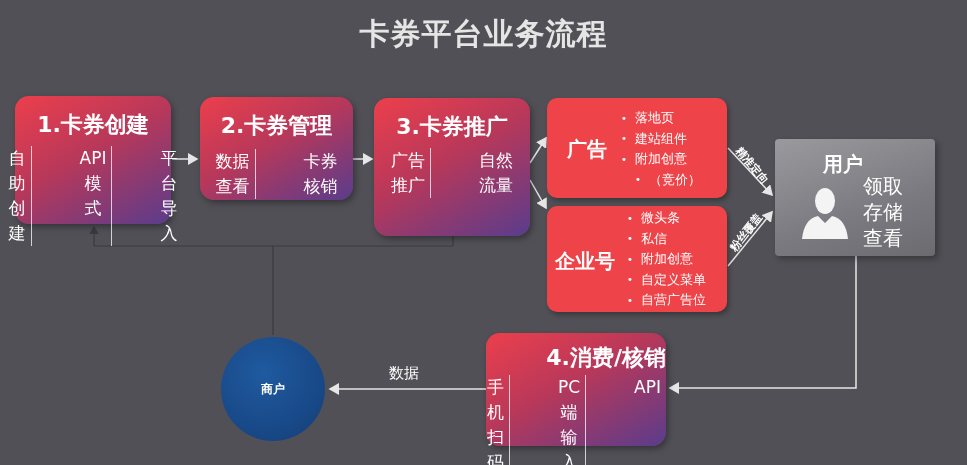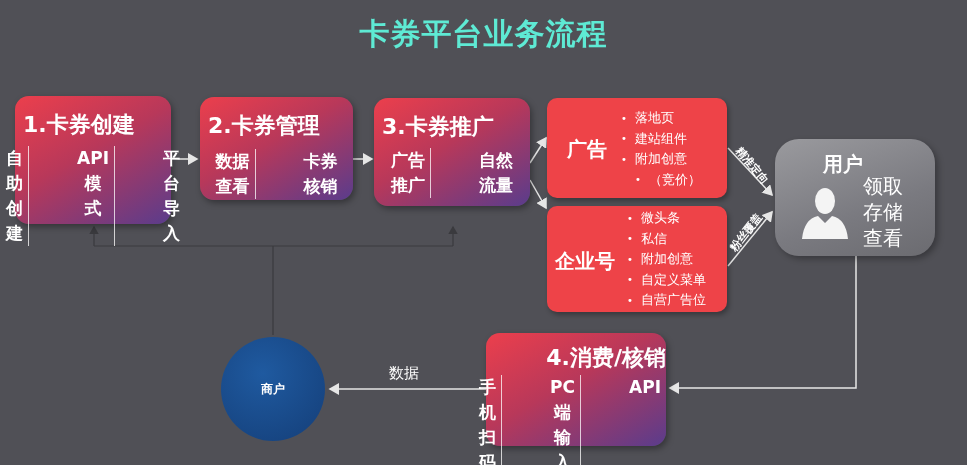--- a/index.html
+++ b/index.html
@@ -1,27 +1,27 @@
 <!DOCTYPE html>
 <html><head>
 <meta charset="utf-8">
 <style>
   html,body{margin:0;padding:0;}
   body{width:967px;height:465px;background:#505056;position:relative;overflow:hidden;font-family:"DejaVu Sans","Liberation Sans",sans-serif;color:#fff;}
-  .title{position:absolute;left:0;width:967px;top:14px;text-align:center;font-size:30px;font-weight:bold;letter-spacing:1px;color:#5eead4;}
+  .title{position:absolute;left:0;width:967px;top:14px;text-align:center;font-size:30px;font-weight:bold;letter-spacing:1px;color:#e5e5e5;}
   .step{position:absolute;border-radius:14px;background:linear-gradient(150deg,#ec3f4c 0%,#b8385a 45%,#5a3c8c 100%);box-shadow:2px 3px 6px rgba(0,0,0,0.35);}
-  .step .hd{position:absolute;left:8px;right:0;top:14px;text-align:left;font-size:22px;font-weight:bold;}
-  .cols{position:absolute;left:0;right:0;display:flex;justify-content:center;font-weight:bold;}
+  .step .hd{position:absolute;left:0;right:0;top:14px;text-align:center;font-size:22px;font-weight:bold;}
+  .cols{position:absolute;left:0;right:0;display:flex;justify-content:center;}
   .col{font-size:17px;line-height:25px;text-align:center;padding:0 5px;}
   .col + .col{border-left:1px solid rgba(255,255,255,0.75);padding-left:48px;}
   .red{position:absolute;background:#ee4348;border-radius:10px;box-shadow:2px 3px 5px rgba(0,0,0,0.3);}
   .red .lbl{position:absolute;font-size:20px;font-weight:bold;}
   .red ul{position:absolute;margin:0;padding:0;list-style:none;font-size:13px;line-height:20px;}
   .red ul li::before{content:"•";margin-right:8px;font-size:10px;vertical-align:middle;}
-  .user{position:absolute;left:775px;top:139px;width:160px;height:117px;border-radius:24px;background:linear-gradient(160deg,#9a9a9e 0%,#7a7a80 60%,#6b6b70 100%);box-shadow:3px 3px 6px rgba(0,0,0,0.3);}
+  .user{position:absolute;left:775px;top:139px;width:160px;height:117px;border-radius:4px;background:linear-gradient(160deg,#9a9a9e 0%,#7a7a80 60%,#6b6b70 100%);box-shadow:3px 3px 6px rgba(0,0,0,0.3);}
   .merchant{position:absolute;left:221px;top:337px;width:104px;height:104px;border-radius:50%;background:radial-gradient(circle at 40% 35%,#1f5aa0,#143e78);display:flex;align-items:center;justify-content:center;font-weight:bold;font-size:12px;}
   svg.lines{position:absolute;left:0;top:0;}
   .dlabel{position:absolute;font-size:11px;font-weight:bold;white-space:nowrap;}
   .plain{position:absolute;font-size:15px;}
 </style>
 </head>
 <body>
 
 <div class="title">卡券平台业务流程</div>
 
@@ -73,21 +73,21 @@
         <div>数据</div>
         <div>查看</div>
       </div>
     <div class="col">
         <div>卡券</div>
         <div>核销</div>
       </div>
   </div>
 </div>
 
-<div class="step" style="left:374px;top:98px;width:156px;height:108px;">
+<div class="step" style="left:374px;top:98px;width:156px;height:138px;">
   <div class="hd">3.卡券推广</div>
   <div class="cols" style="top:50px;">
     <div class="col">
         <div>广告</div>
         <div>推广</div>
       </div>
     <div class="col">
         <div>自然</div>
         <div>流量</div>
       </div>

